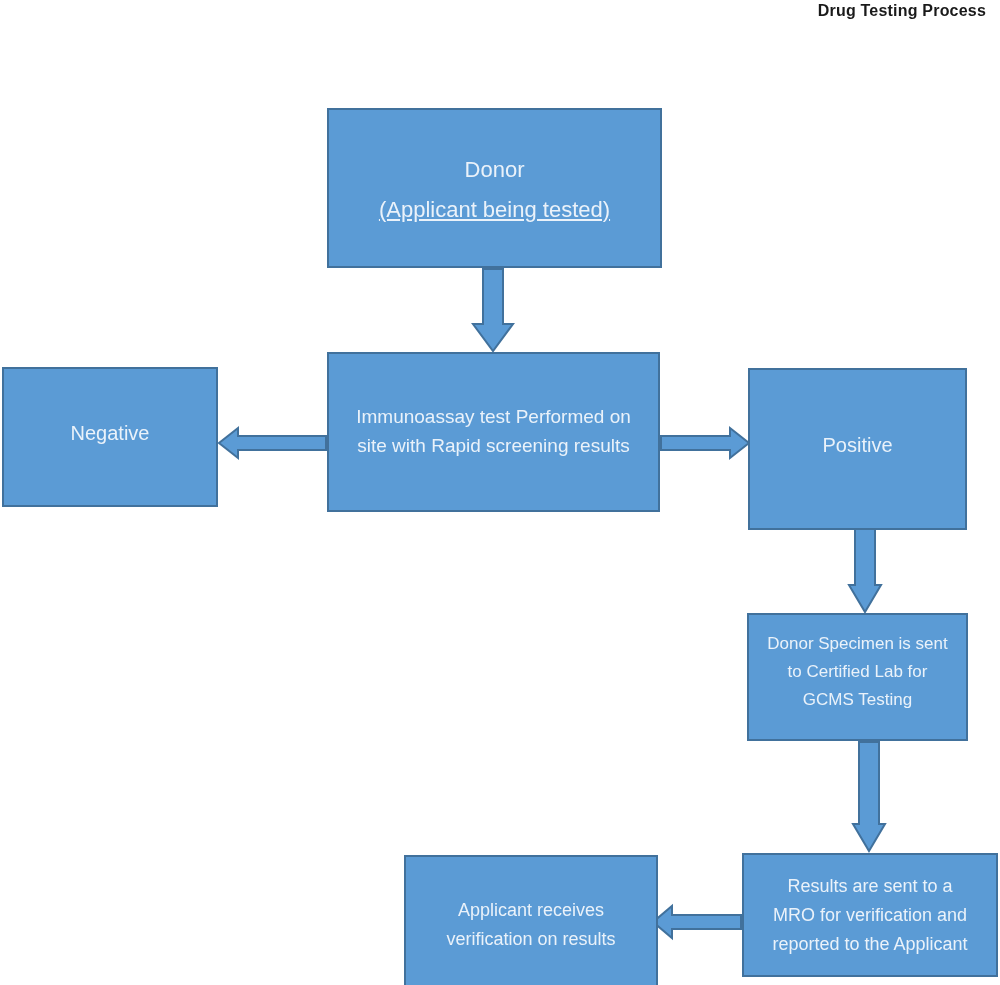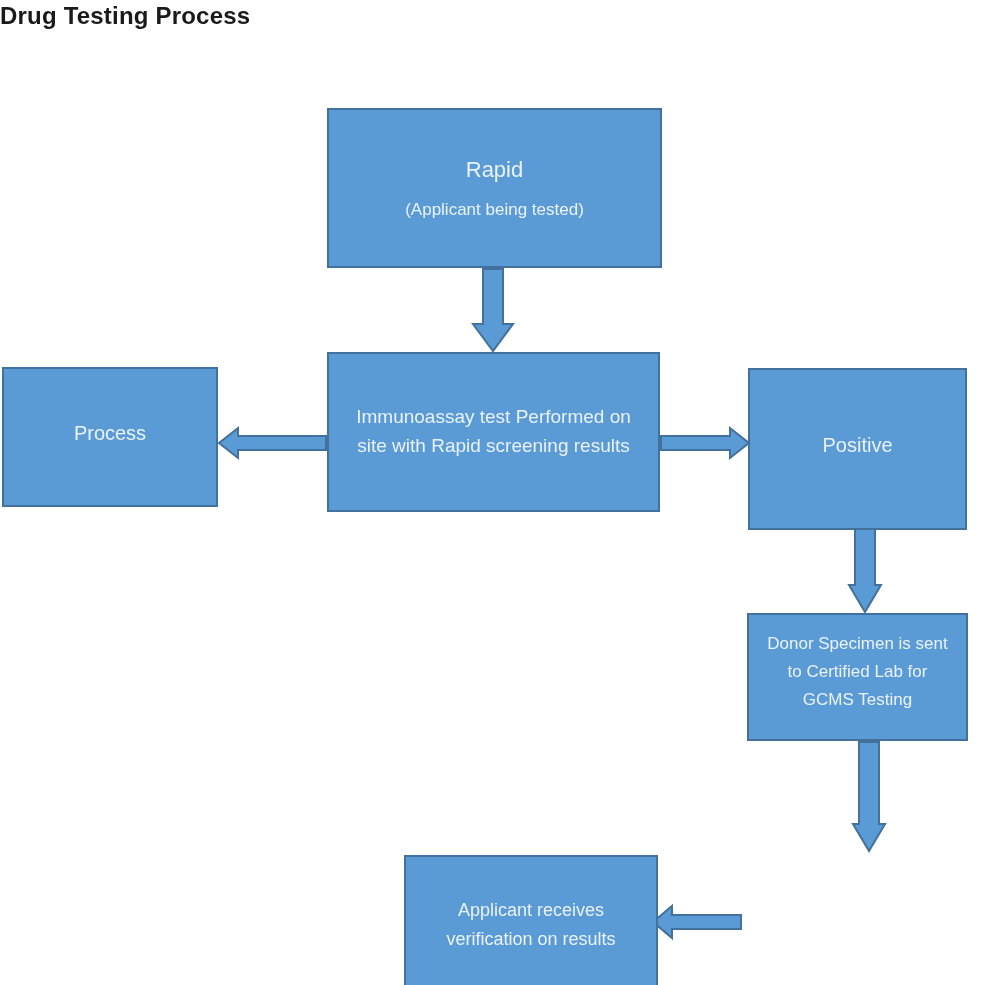--- a/index.html
+++ b/index.html
@@ -19,22 +19,22 @@
     width: 1000px;
     height: 985px;
     background: var(--background);
     overflow: hidden;
   }
   .diagram-title {
     position: absolute;
     left: 0;
     top: 2px;
     width: 986px;
-    text-align: left;
-    font-size: 24px;
+    text-align: right;
+    font-size: 16px;
     font-weight: 600;
     letter-spacing: 0.2px;
     color: var(--title-text);
   }
   .connectors {
     position: absolute;
     left: 0;
     top: 0;
     width: 1000px;
     height: 985px;
@@ -53,21 +53,21 @@
     display: flex;
     flex-direction: column;
     align-items: center;
     justify-content: center;
     text-align: center;
     line-height: 29px;
   }
   .node .lines { white-space: pre-line; }
   .node-donor        { left: 327px; top: 108px; width: 335px; height: 160px; gap: 17px; }
   .node-donor .node-title    { font-size: 22px; line-height: 26px; }
-  .node-donor .node-subtitle { font-size: 17px; line-height: 20px; }
+  .node-donor .node-subtitle { font-size: 22px; line-height: 20px; text-decoration: underline; }
   .node-immunoassay  { left: 327px; top: 352px; width: 333px; height: 160px; font-size: 19px; padding-bottom: 3px; }
   .node-negative     { left: 2px;   top: 367px; width: 216px; height: 140px; font-size: 20px; padding-bottom: 8px; }
   .node-positive     { left: 748px; top: 368px; width: 219px; height: 162px; font-size: 20px; padding-bottom: 8px; }
   .node-specimen     { left: 747px; top: 613px; width: 221px; height: 128px; font-size: 17px; line-height: 28px; padding-bottom: 10px; }
   .node-results      { left: 742px; top: 853px; width: 256px; height: 124px; font-size: 18px; }
   .node-applicant    { left: 398px; top: 855px; width: 254px; height: 156px; font-size: 18px; padding-bottom: 16px; margin-left: 6px; }
 </style>
 </head>
 <body>
 
@@ -78,42 +78,47 @@
   <svg class="connectors" viewBox="0 0 1000 985" xmlns="http://www.w3.org/2000/svg" aria-hidden="true">
     <polygon points="483,269 503,269 503,324 513,324 493,351 473,324 483,324"></polygon>
     <polygon points="326,436 238,436 238,428 219,443 238,458 238,450 326,450"></polygon>
     <polygon points="661,436 730,436 730,428 749,443 730,458 730,450 661,450"></polygon>
     <polygon points="855,509 875,509 875,585 881,585 865,612 849,585 855,585"></polygon>
     <polygon points="859,742 879,742 879,824 885,824 869,851 853,824 859,824"></polygon>
     <polygon points="741,915 672,915 672,906 653,922 672,938 672,929 741,929"></polygon>
   </svg>
 
   <div class="node node-donor">
-    <div class="node-title">Rapid</div>
+    <div class="node-title">Donor</div>
     <div class="node-subtitle">(Applicant being tested)</div>
   </div>
 
   <div class="node node-immunoassay">
     <div class="lines">Immunoassay test Performed on
 site with Rapid screening results</div>
   </div>
 
   <div class="node node-negative">
-    <div>Process</div>
+    <div>Negative</div>
   </div>
 
   <div class="node node-positive">
     <div>Positive</div>
   </div>
 
   <div class="node node-specimen">
     <div class="lines">Donor Specimen is sent
 to Certified Lab for
 GCMS Testing</div>
   </div>
 
+  <div class="node node-results">
+    <div class="lines">Results are sent to a
+MRO for verification and
+reported to the Applicant</div>
+  </div>
 
   <div class="node node-applicant">
     <div class="lines">Applicant receives
 verification on results</div>
   </div>
 
 </div>
 
 </body></html>

